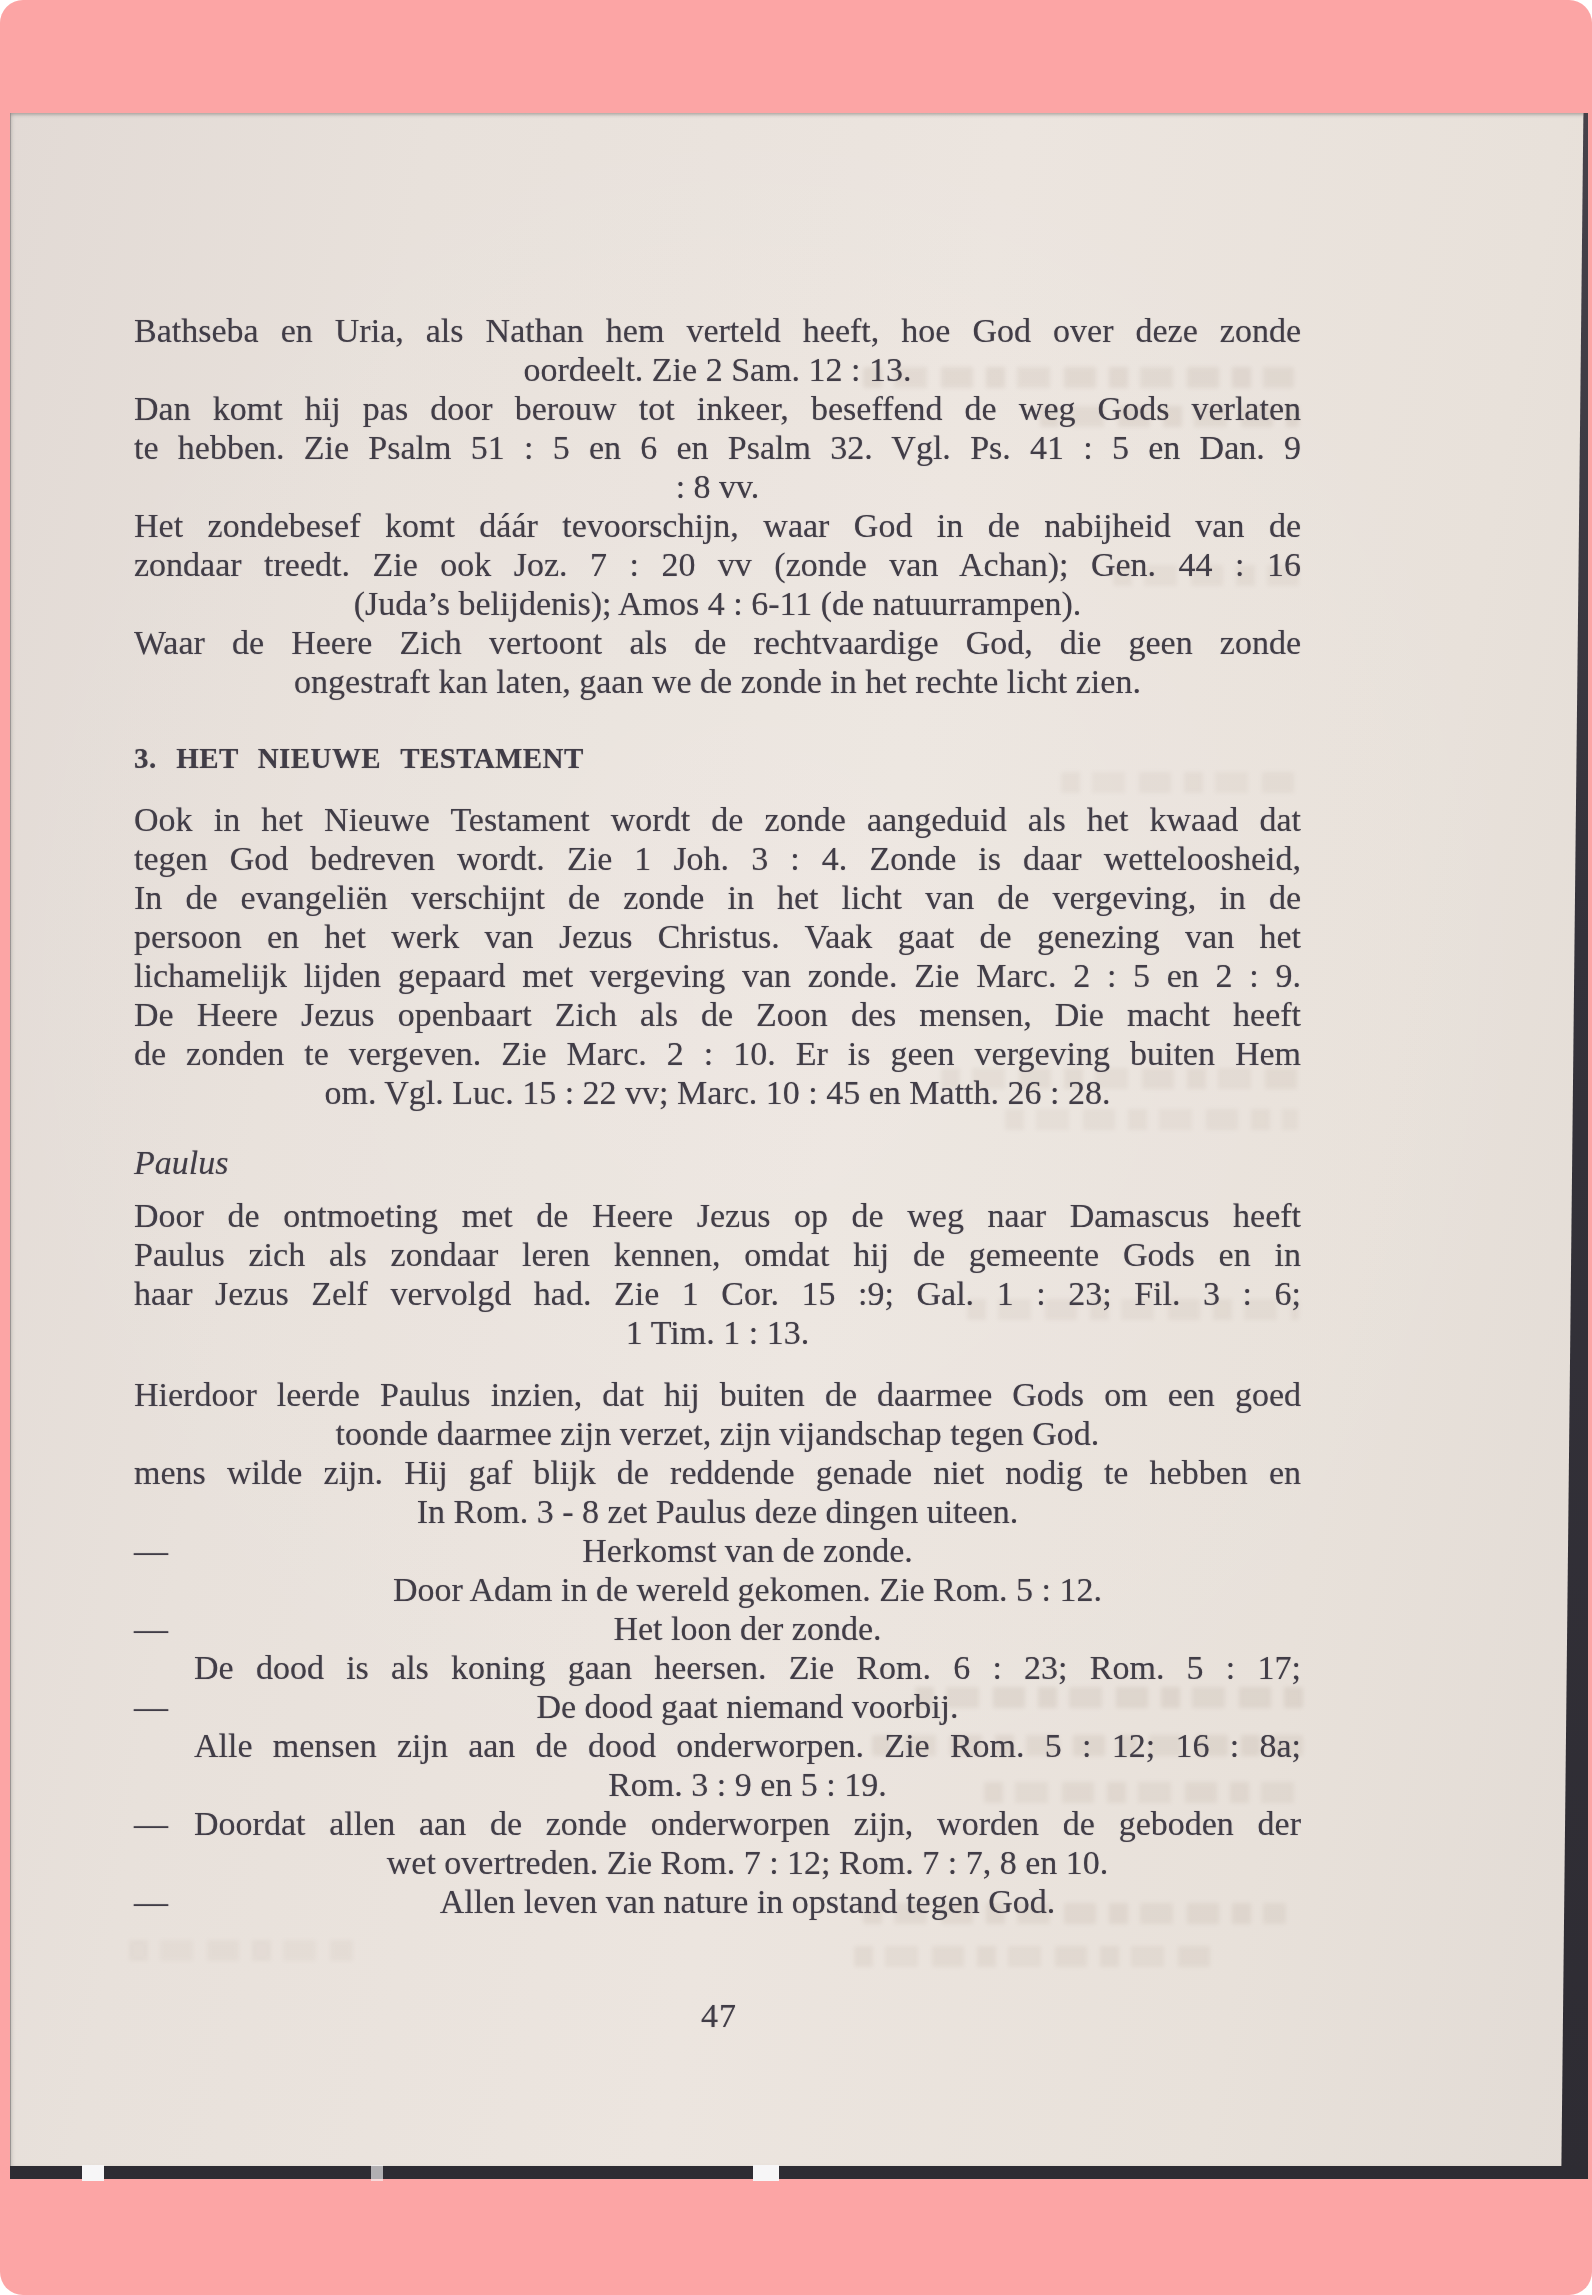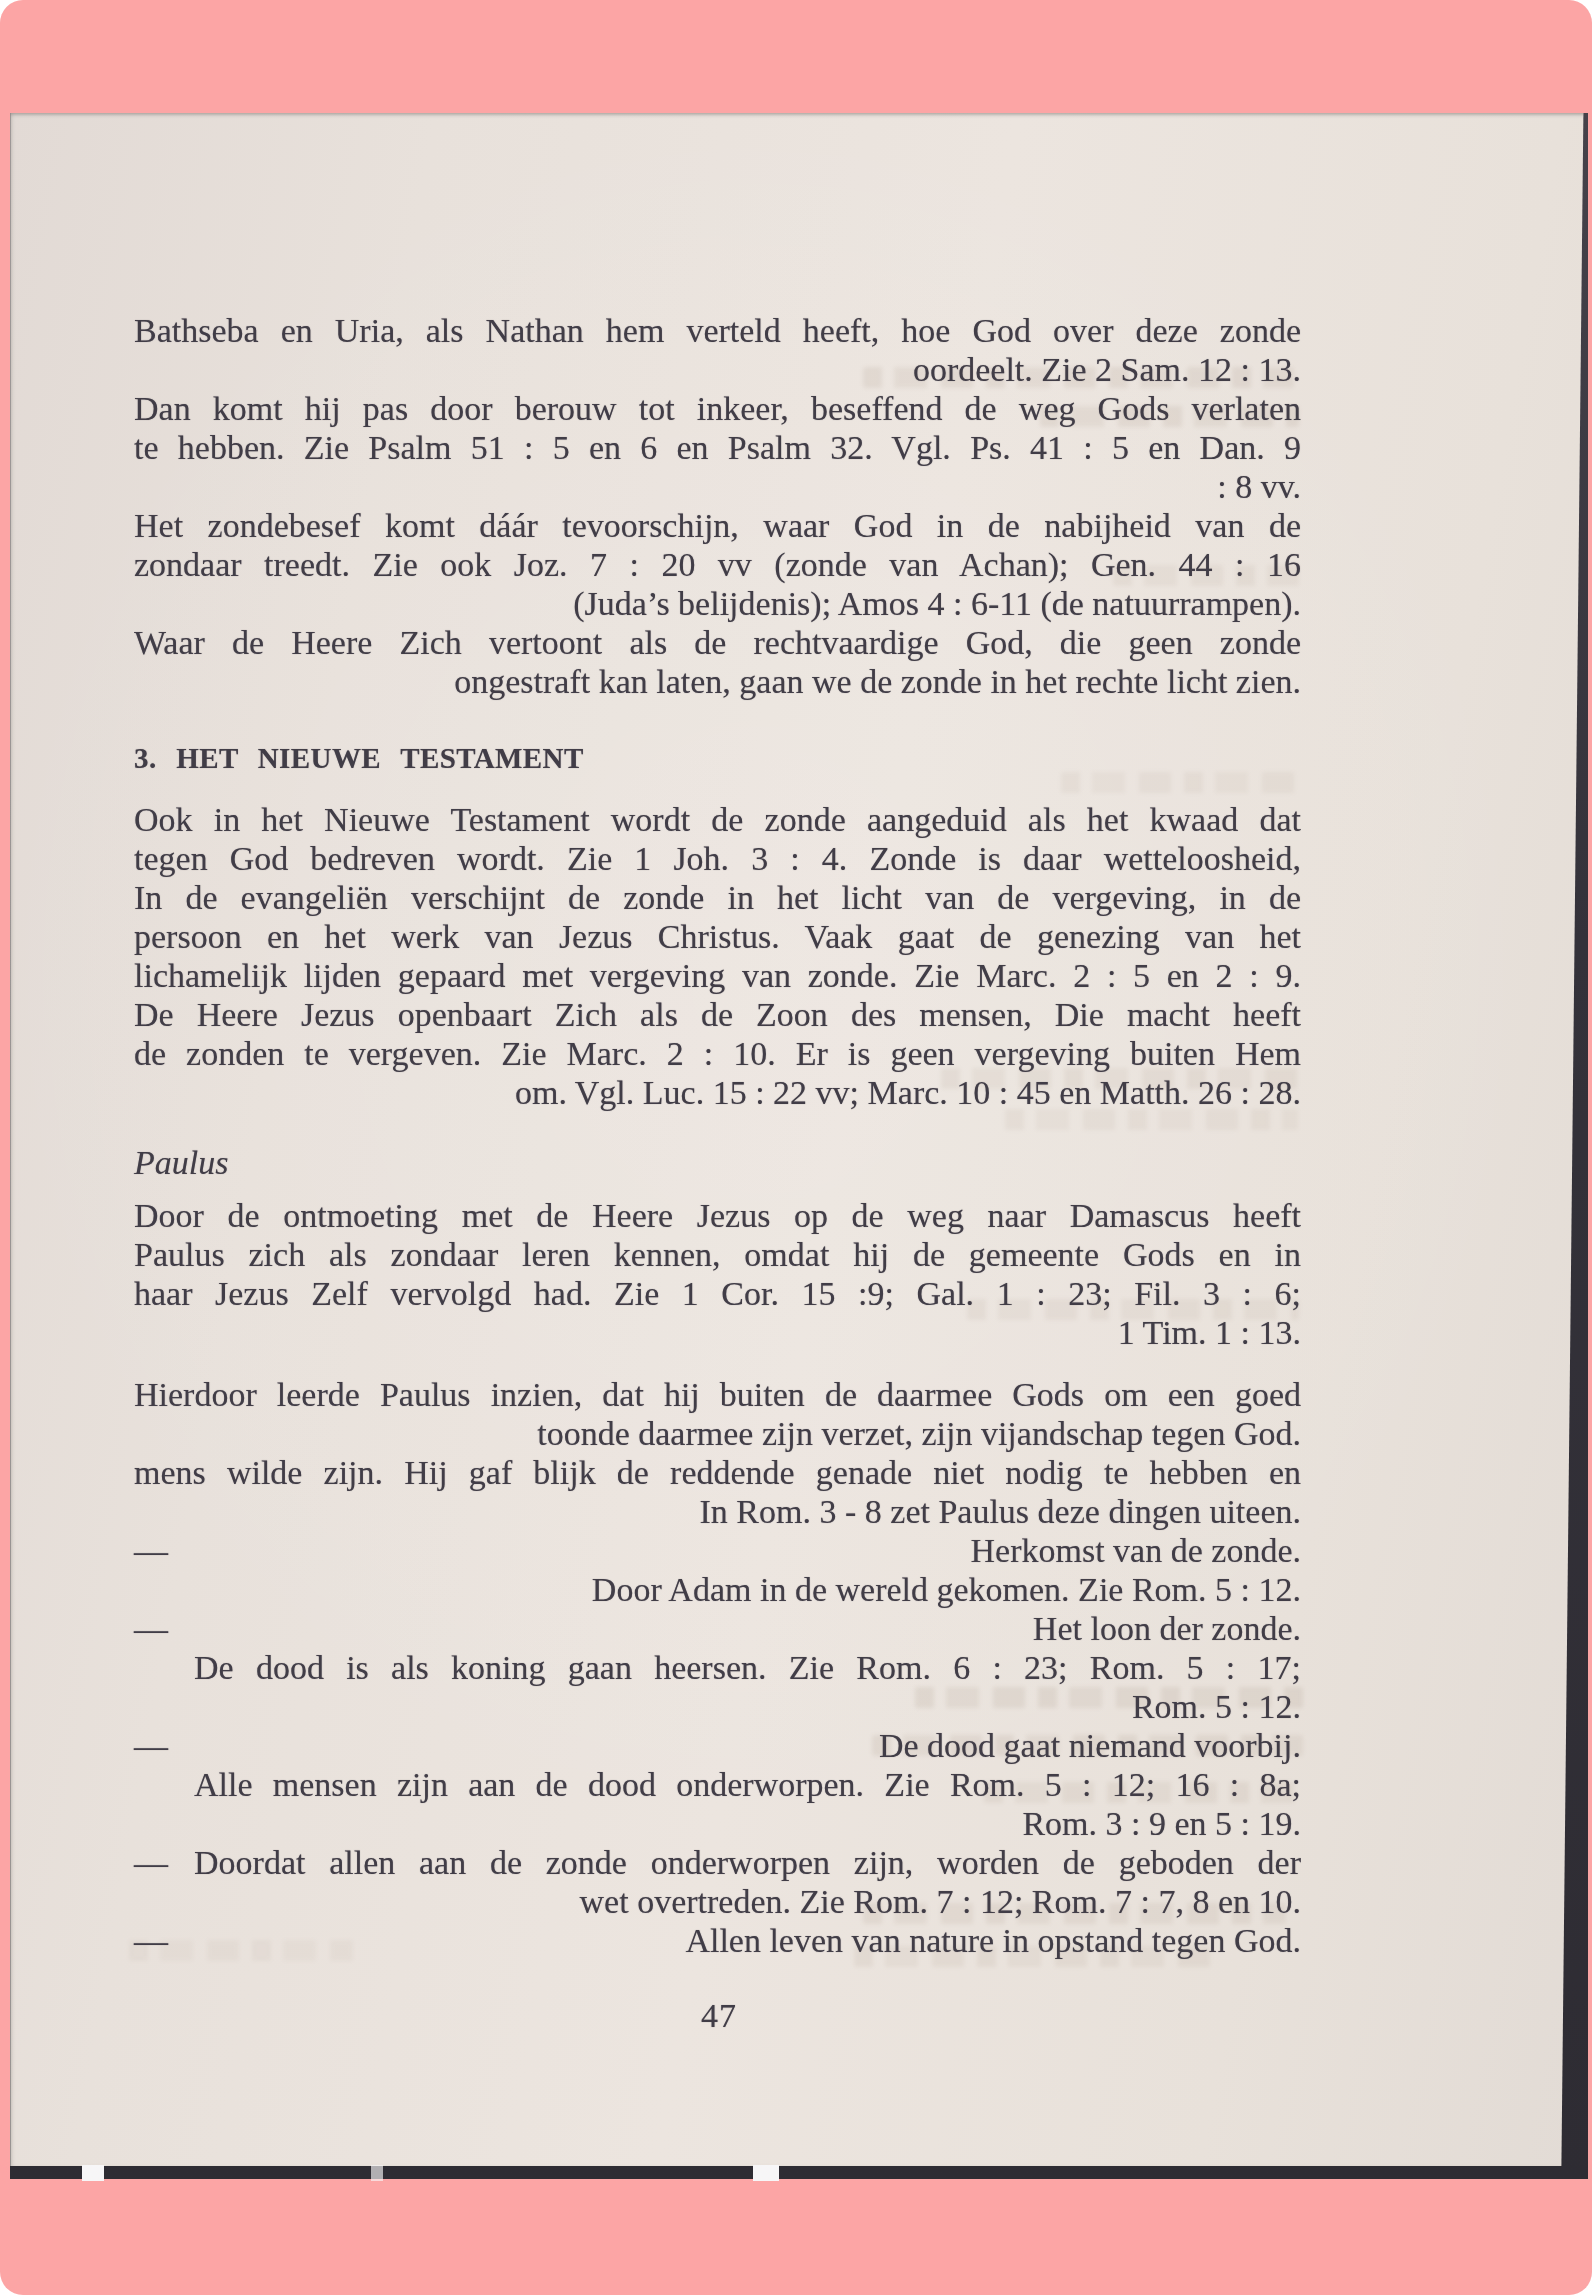--- a/index.html
+++ b/index.html
@@ -42,21 +42,21 @@
       rgba(139,116,96,.38) 0 19px, rgba(139,116,96,0) 19px 31px,
       rgba(139,116,96,.32) 31px 64px, rgba(139,116,96,0) 64px 78px,
       rgba(139,116,96,.36) 78px 110px, rgba(139,116,96,0) 110px 123px);
   }
 
   .text-col{
     position:absolute;left:134px;top:311px;width:1167px;
     font-size:34px;color:#413d47;
     text-shadow:0 0 1px rgba(64,60,70,.5);
   }
-  .tl{height:39px;line-height:39px;overflow:hidden;text-align:right;}
+  .tl{height:39px;line-height:39px;overflow:hidden;text-align:center;}
   .tl.just{text-align:justify;text-align-last:justify;}
   .block{margin:0;}
   .heading{
     height:39px;line-height:39px;
     font-weight:bold;font-size:29px;
     word-spacing:12px;letter-spacing:0.4px;
   }
   .subheading{height:39px;line-height:39px;font-style:italic;}
   
   .text-col .block:nth-child(2){margin-top:38px;} 
@@ -138,21 +138,20 @@
       <div class="block list">
         <div class="li">
           <span class="dash">—</span>
           <div class="tl">Herkomst van de zonde.</div>
           <div class="tl">Door Adam in de wereld gekomen. Zie Rom. 5 : 12.</div>
         </div>
         <div class="li">
           <span class="dash">—</span>
           <div class="tl">Het loon der zonde.</div>
           <div class="tl just">De dood is als koning gaan heersen. Zie Rom. 6 : 23; Rom. 5 : 17;</div>
-          <div class="tl">Rom. 5 : 12.</div>
         </div>
         <div class="li">
           <span class="dash">—</span>
           <div class="tl">De dood gaat niemand voorbij.</div>
           <div class="tl just">Alle mensen zijn aan de dood onderworpen. Zie Rom. 5 : 12; 16 : 8a;</div>
           <div class="tl">Rom. 3 : 9 en 5 : 19.</div>
         </div>
         <div class="li">
           <span class="dash">—</span>
           <div class="tl just">Doordat allen aan de zonde onderworpen zijn, worden de geboden der</div>

